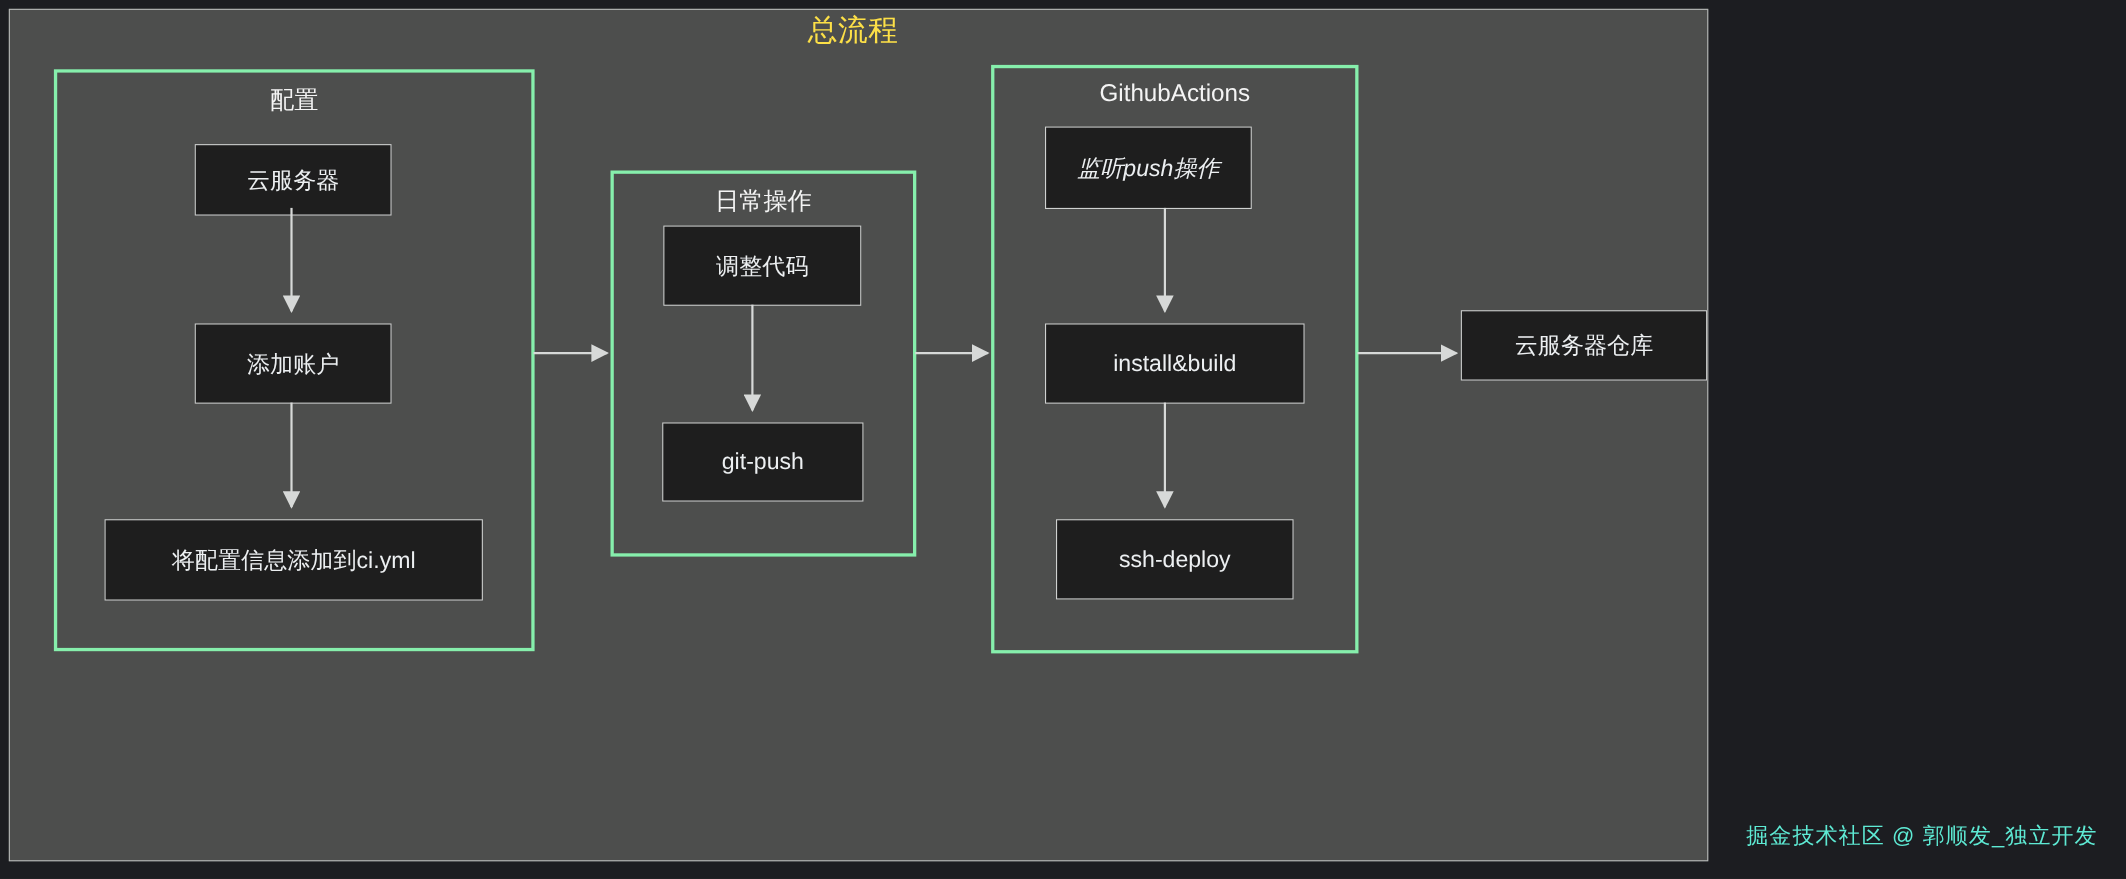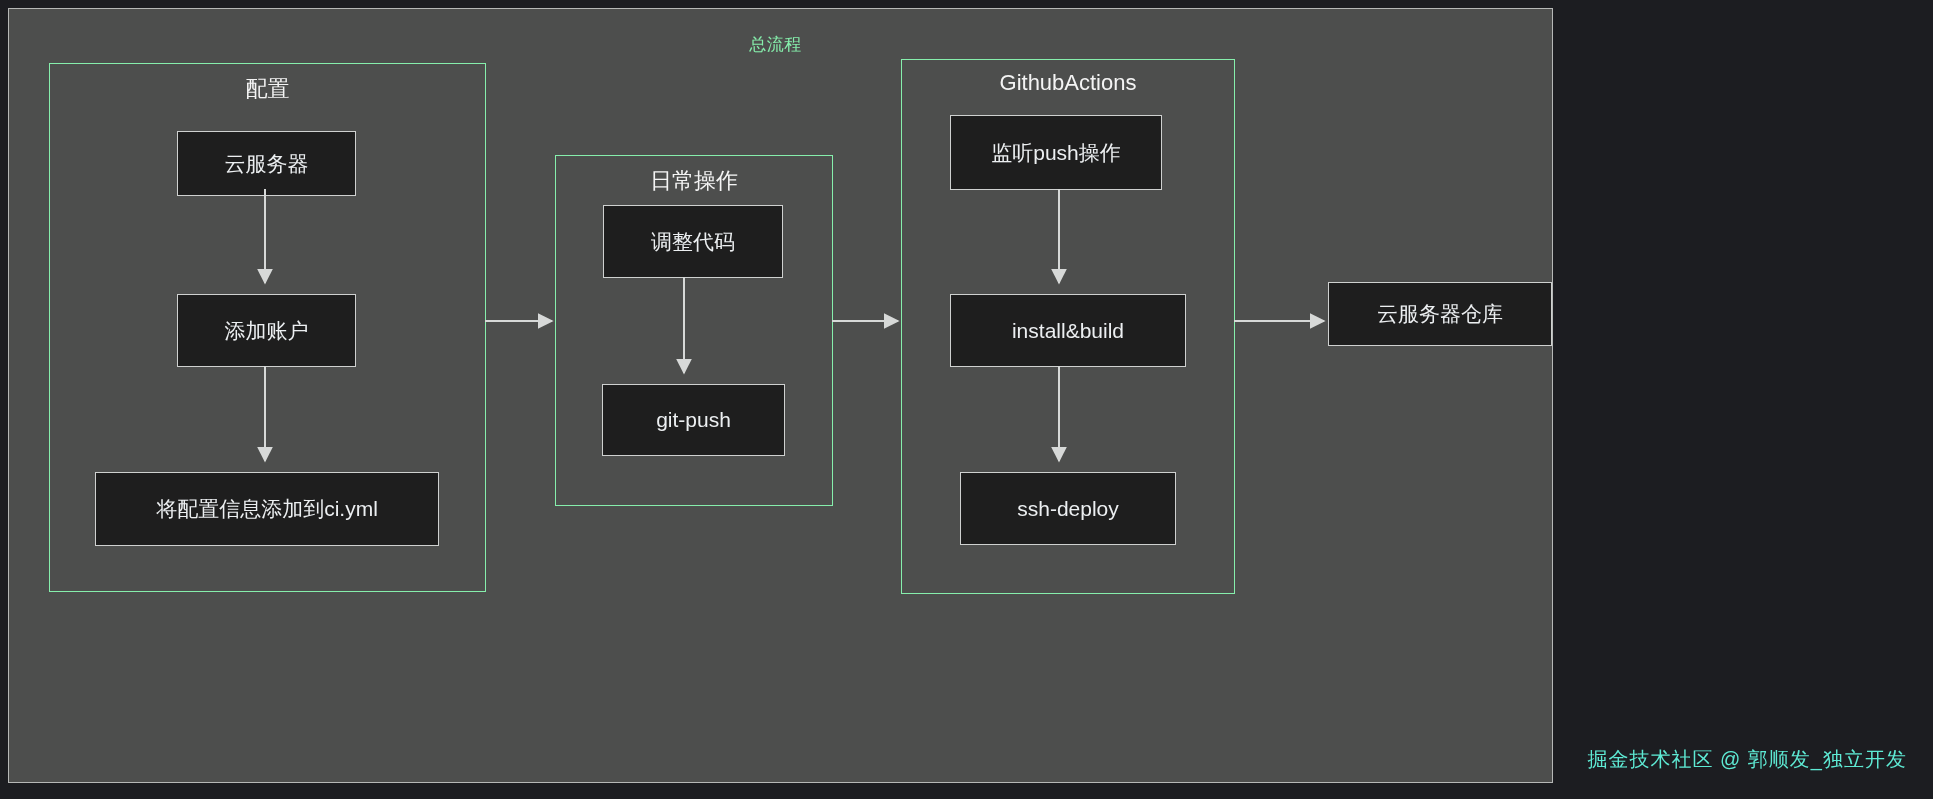--- a/index.html
+++ b/index.html
@@ -15,34 +15,34 @@
   
   .outer-group{
     position:absolute;
     left:8px;top:8px;width:1545px;height:775px;
     background:#4d4e4d;
     border:1px solid #b6b8b7;
     box-sizing:border-box;
   }
   .outer-title{
     position:absolute;
-    left:0;top:24px;width:100%;
+    left:0;top:0;width:100%;
     text-align:center;
-    color:#86efac;
-    font-size:17px;
+    color:#fde047;
+    font-size:27px;
     letter-spacing:.5px;
   }
   
   .outer-title span{position:relative;left:-5px;}
 
   
   .subgroup{
     position:absolute;
     background:transparent;
-    border:1px solid #86efac;
+    border:3px solid #86efac;
     box-sizing:border-box;
   }
   .subgroup-title{
     position:absolute;
     left:0;top:10px;width:100%;
     text-align:center;
     color:#f4f4f4;
     font-size:22px;
   }
   #group-config{left:40px;top:54px;width:437px;height:529px;}
@@ -63,21 +63,21 @@
   }
 
   
   #node-cloud-server {left:168px;top:122px;width:179px;height:65px;}
   #node-add-account  {left:168px;top:285px;width:179px;height:73px;}
   #node-ci-yml       {left:86px; top:463px;width:344px;height:74px;}
   
   #node-adjust-code  {left:594px;top:196px;width:180px;height:73px;}
   #node-git-push     {left:593px;top:375px;width:183px;height:72px;}
   
-  #node-listen-push  {left:941px;top:106px;width:212px;height:75px;}
+  #node-listen-push  {left:941px;top:106px;width:188px;height:75px;font-style:italic;}
   #node-install-build{left:941px;top:285px;width:236px;height:73px;}
   #node-ssh-deploy   {left:951px;top:463px;width:216px;height:73px;}
   
   #node-repo         {left:1328px;top:282px;width:224px;height:64px;}
 
   
   #edges{position:absolute;left:0;top:0;width:1933px;height:799px;pointer-events:none;}
 
   
   .watermark{

